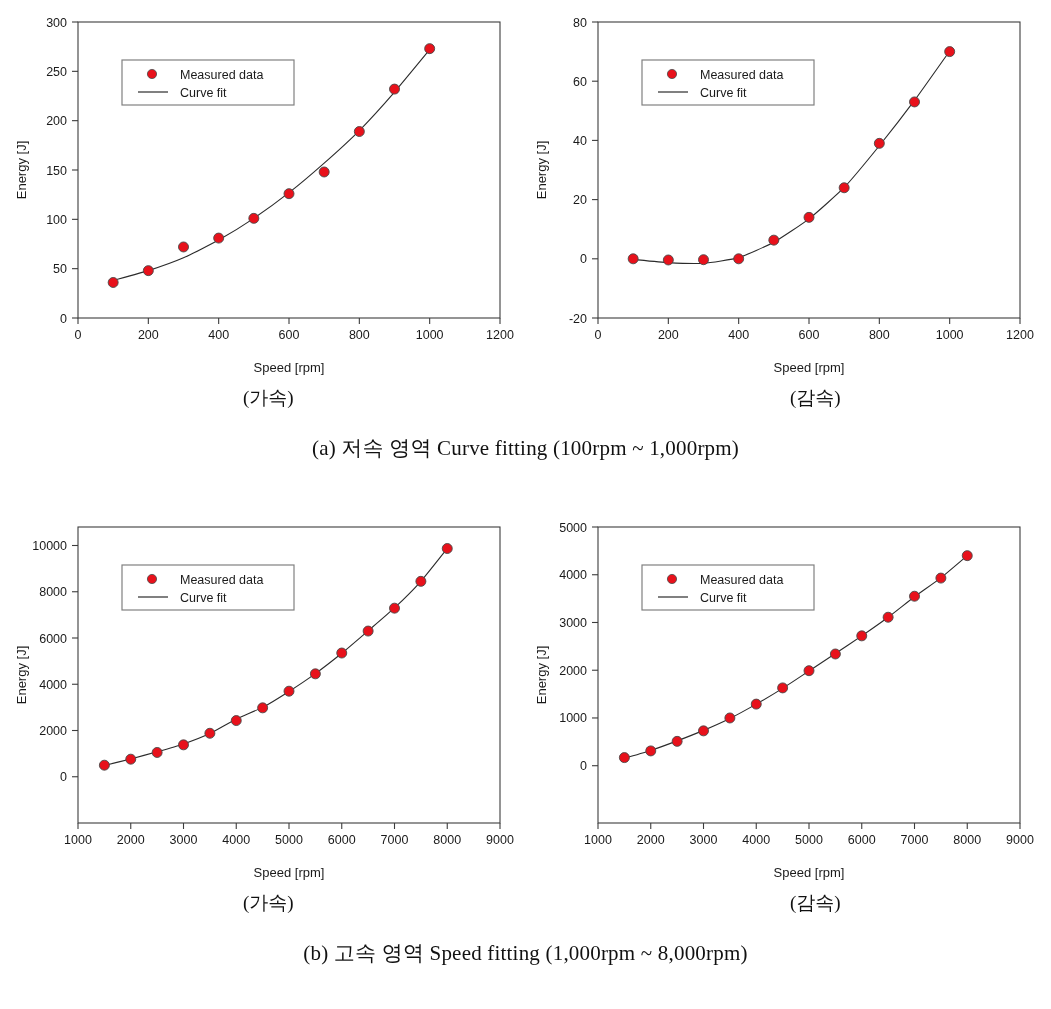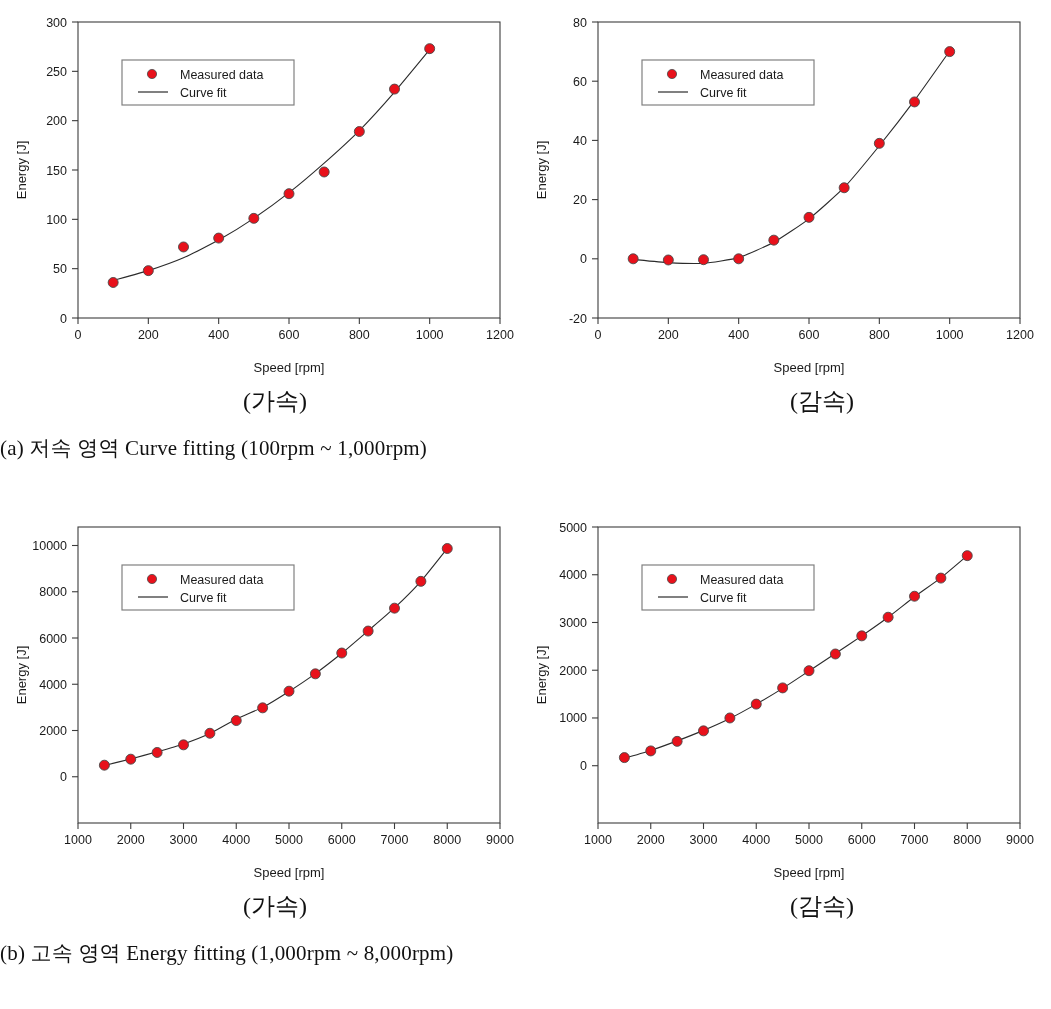--- a/index.html
+++ b/index.html
@@ -10,25 +10,25 @@
   #block-b{top:505px;height:504px;}
 
   .chart-row{position:relative;width:1051px;height:385px;}
   .chart-cell{position:absolute;top:0;width:525px;height:385px;}
   .chart-cell.left{left:0;}
   .chart-cell.right{left:520px;}
 
   .chart-svg{display:block;}
 
   .sub-label-row{position:relative;width:1051px;height:40px;}
-  .sub-label{position:absolute;top:0;font-family:"Liberation Serif",serif;font-size:24px;color:#111;}
+  .sub-label{position:absolute;top:0;font-family:"Liberation Serif",serif;font-size:19px;color:#111;}
   .sub-label.l{left:243px;}
   .sub-label.r{left:790px;}
 
-  .caption-row{position:relative;width:1051px;height:46px;}
+  .caption-row{position:relative;width:1051px;height:46px;text-align:center;}
   .caption{font-family:"Liberation Serif",serif;font-size:21px;color:#111;line-height:46px;letter-spacing:0.2px;}
 
   
   text{font-family:"Liberation Sans",sans-serif;fill:#1a1a1a;}
   .tick-lbl{font-size:12.5px;}
   .axis-title{font-size:13px;}
   .legend-lbl{font-size:12.5px;}
 </style>
 </head>
 <body>
@@ -268,15 +268,15 @@
             <text x="180" y="96.5" class="legend-lbl" fill="#1a1a1a">Curve fit</text>
           </g>
         </svg>
     </div>
   </div>
   <div class="sub-label-row">
     <div class="sub-label l">(가속)</div>
     <div class="sub-label r">(감속)</div>
   </div>
   <div class="caption-row">
-    <span class="caption">(b) 고속 영역 Energy fitting (1,000rpm ~ 8,000rpm)</span>
+    <span class="caption">(b) 고속 영역 Speed fitting (1,000rpm ~ 8,000rpm)</span>
   </div>
 </div>
 
 </body></html>

